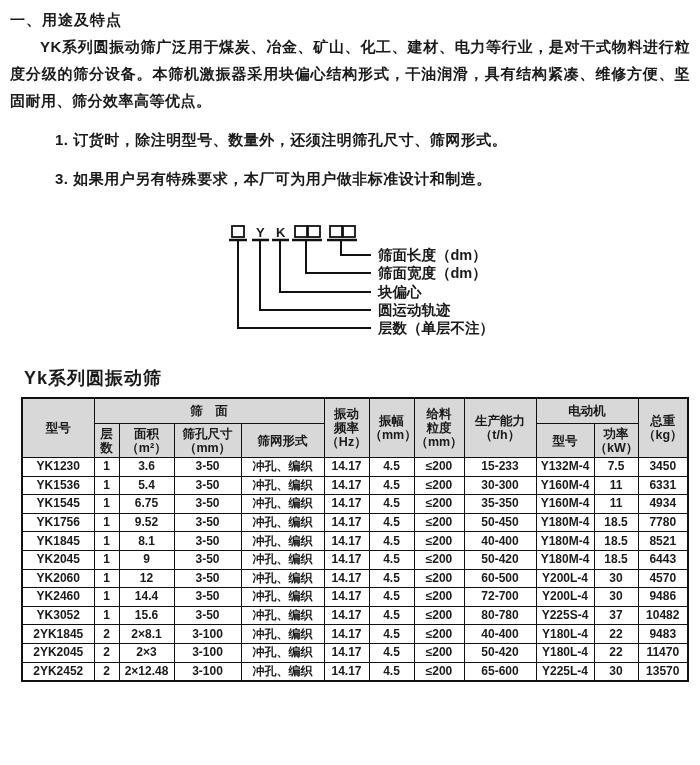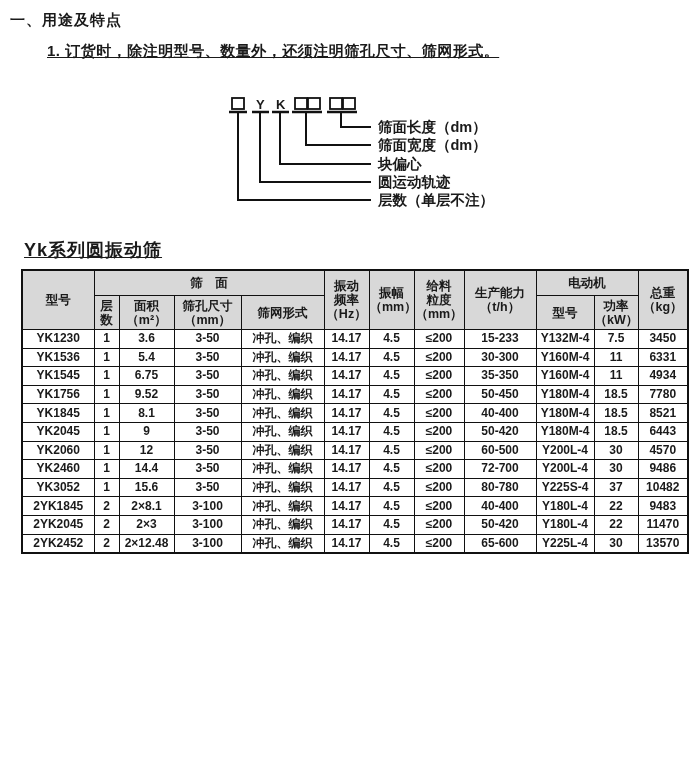--- a/index.html
+++ b/index.html
@@ -12,30 +12,29 @@
 
   .sec-heading {
     margin: 0; font-size: 15px; line-height: 27px; font-weight: bold;
     letter-spacing: 1px;
   }
   .body-par {
     margin: 0; font-size: 15px; line-height: 27px;
     text-indent: 2em; text-align: justify; letter-spacing: 0.5px;
   }
   .notice-item {
-    margin: 4px; font-size: 15px; line-height: 27px;
-    padding-left: 33px; letter-spacing: 0.5px; text-decoration: underline;
+    margin: 12px; font-size: 15px; line-height: 27px;
+    padding-left: 33px; letter-spacing: 0.5px;
   }
 
   .model-diagram { display: block; margin-top: 20px; }
 
   .table-title {
     font-size: 18px; font-weight: bold; margin: 14px 0 7px 14px;
     letter-spacing: 1px;
-    text-decoration: underline;
   }
   table.spec-table {
     border-collapse: collapse; table-layout: fixed;
     width: 666px; margin-left: 11px;
     border: 2.5px solid #111111;
     font-size: 12px; font-weight: bold;
   }
   .spec-table th, .spec-table td {
     border: 1.5px solid #111111; text-align: center; vertical-align: middle;
     padding: 0; overflow: hidden;
@@ -47,22 +46,24 @@
   .spec-table thead tr.group-row th { height: 24px; }
   .spec-table thead tr.sub-row th { height: 33px; }
   .spec-table tbody td { height: 17.6px; font-size: 12px; line-height: 17px; }
 </style>
 </head>
 <body>
 
 <div class="doc">
 
   <h1 class="sec-heading">一、用途及特点</h1>
+  <p class="body-par">YK系列圆振动筛广泛用于煤炭、冶金、矿山、化工、建材、电力等行业，是对干式物料进行粒度分级的筛分设备。本筛机激振器采用块偏心结构形式，干油润滑，具有结构紧凑、维修方便、坚固耐用、筛分效率高等优点。</p>
 
   <p class="notice-item">1. 订货时，除注明型号、数量外，还须注明筛孔尺寸、筛网形式。</p>
+  <p class="notice-item">3. 如果用户另有特殊要求，本厂可为用户做非标准设计和制造。</p>
 
 
   <svg class="model-diagram" width="680" height="140" viewBox="10 270 680 140">
 
     <rect x="232" y="284" width="12" height="11" fill="#ffffff" stroke="#111111" stroke-width="1.8"></rect>
     <text x="256" y="295" font-size="13" font-weight="bold" fill="#1a1a1a">Y</text>
     <text x="276" y="295" font-size="13" font-weight="bold" fill="#1a1a1a">K</text>
     <rect x="295" y="284" width="12" height="11" fill="#ffffff" stroke="#111111" stroke-width="1.8"></rect>
     <rect x="308" y="284" width="12" height="11" fill="#ffffff" stroke="#111111" stroke-width="1.8"></rect>
     <rect x="330" y="284" width="12" height="11" fill="#ffffff" stroke="#111111" stroke-width="1.8"></rect>

